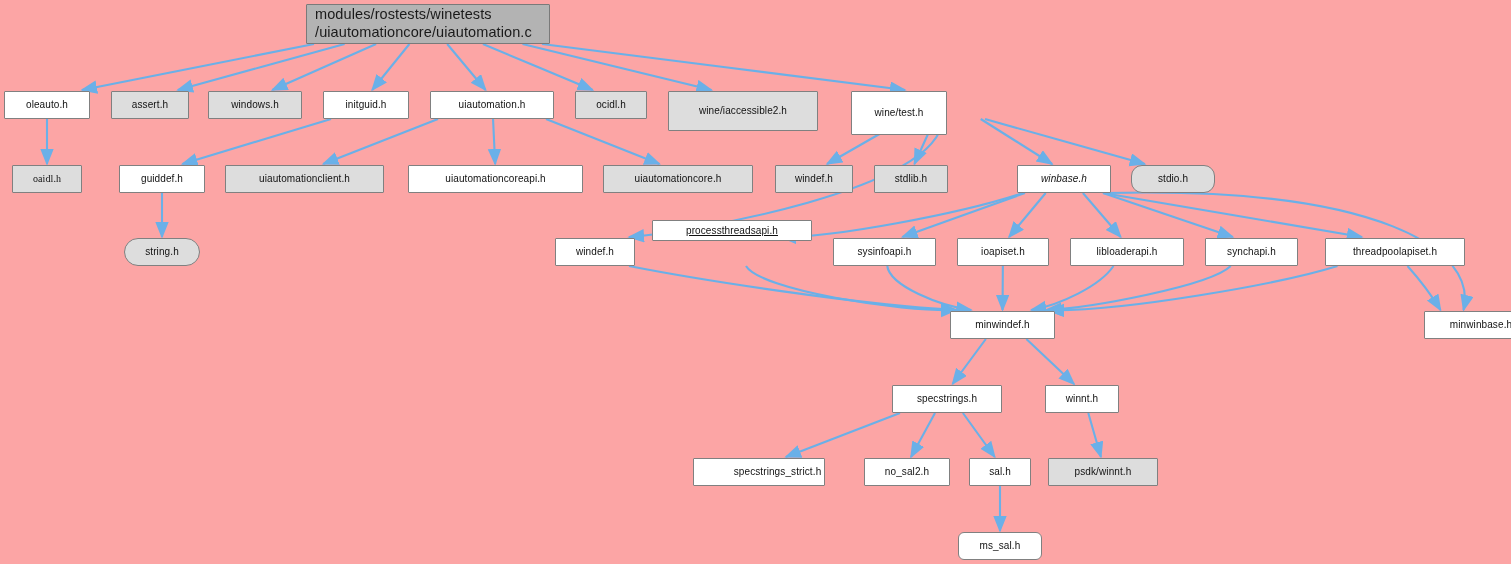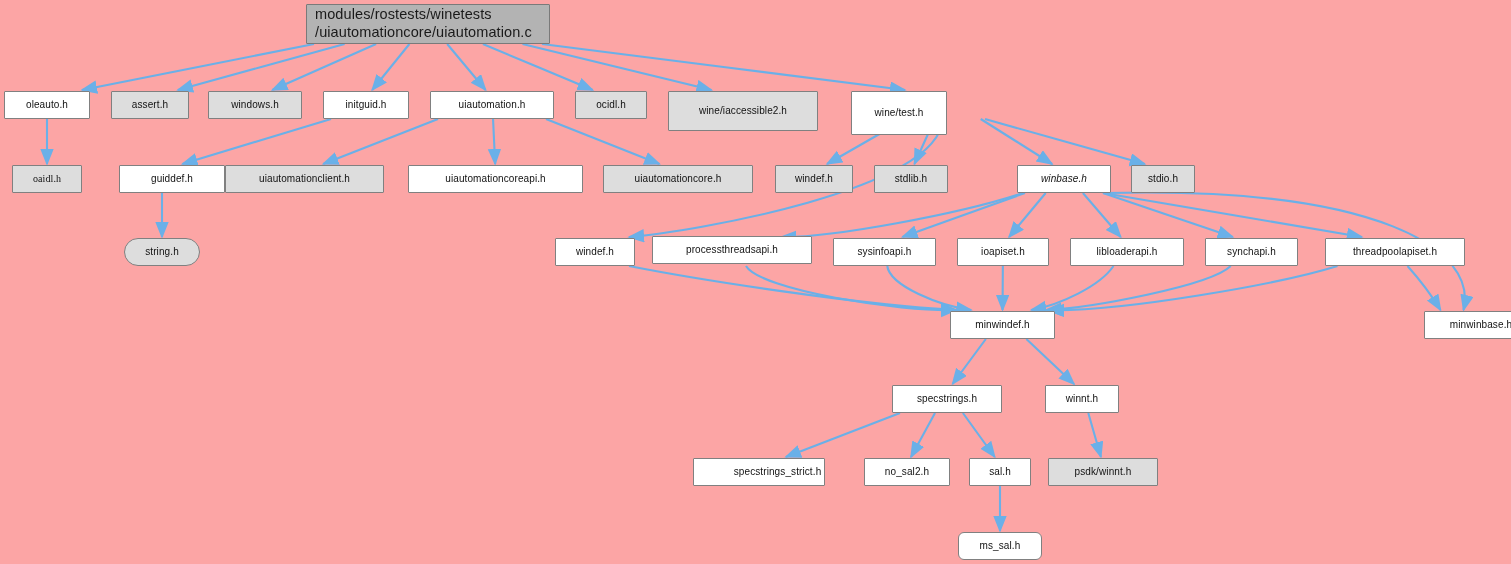--- a/index.html
+++ b/index.html
@@ -103,30 +103,30 @@
 /uiautomationcore/uiautomation.c</div>
       <div class="node white" style="left: 4px; top: 91px; width: 86px; height: 28px;">oleauto.h</div>
       <div class="node grey" style="left: 111px; top: 91px; width: 78px; height: 28px;">assert.h</div>
       <div class="node grey" style="left: 208px; top: 91px; width: 94px; height: 28px;">windows.h</div>
       <div class="node white" style="left: 323px; top: 91px; width: 86px; height: 28px;">initguid.h</div>
       <div class="node white" style="left: 430px; top: 91px; width: 124px; height: 28px;">uiautomation.h</div>
       <div class="node grey" style="left: 575px; top: 91px; width: 72px; height: 28px;">ocidl.h</div>
       <div class="node grey" style="left: 668px; top: 91px; width: 150px; height: 40px;">wine/iaccessible2.h</div>
       <div class="node white" style="left: 851px; top: 91px; width: 96px; height: 44px;">wine/test.h</div>
       <div class="node grey" style="left: 12px; top: 165px; width: 70px; height: 28px; font-family: Liberation Serif, serif;">oaidl.h</div>
-      <div class="node white" style="left: 119px; top: 165px; width: 106px; height: 28px;">guiddef.h</div>
+      <div class="node white" style="left: 119px; top: 165px; width: 86px; height: 28px;">guiddef.h</div>
       <div class="node grey" style="left: 225px; top: 165px; width: 159px; height: 28px;">uiautomationclient.h</div>
       <div class="node white" style="left: 408px; top: 165px; width: 175px; height: 28px;">uiautomationcoreapi.h</div>
       <div class="node grey" style="left: 603px; top: 165px; width: 150px; height: 28px;">uiautomationcore.h</div>
       <div class="node grey" style="left: 775px; top: 165px; width: 78px; height: 28px;">windef.h</div>
       <div class="node grey" style="left: 874px; top: 165px; width: 74px; height: 28px;">stdlib.h</div>
       <div class="node white" style="left: 1017px; top: 165px; width: 94px; height: 28px; font-style: italic;">winbase.h</div>
-      <div class="node grey" style="left: 1131px; top: 165px; width: 64px; height: 28px;">stdio.h</div>
+      <div class="node grey" style="left: 1131px; top: 165px; width: 84px; height: 28px; border-radius: 11px;">stdio.h</div>
       <div class="node white" style="left: 555px; top: 238px; width: 80px; height: 28px;">windef.h</div>
-      <div class="node white" style="left: 652px; top: 236px; width: 160px; height: 28px;">processthreadsapi.h</div>
+      <div class="node white" style="left: 652px; top: 220px; width: 160px; height: 21px; text-decoration: underline;">processthreadsapi.h</div>
       <div class="node white" style="left: 833px; top: 238px; width: 103px; height: 28px;">sysinfoapi.h</div>
       <div class="node white" style="left: 957px; top: 238px; width: 92px; height: 28px;">ioapiset.h</div>
       <div class="node white" style="left: 1070px; top: 238px; width: 114px; height: 28px;">libloaderapi.h</div>
       <div class="node white" style="left: 1205px; top: 238px; width: 93px; height: 28px;">synchapi.h</div>
       <div class="node white" style="left: 1325px; top: 238px; width: 140px; height: 28px;">threadpoolapiset.h</div>
       <div class="node white" style="left: 950px; top: 311px; width: 105px; height: 28px;">minwindef.h</div>
       <div class="node white" style="left: 1392px; top: 311px; width: 114px; height: 28px; margin-left: 32px;">minwinbase.h</div>
       <div class="node white" style="left: 892px; top: 385px; width: 110px; height: 28px;">specstrings.h</div>
       <div class="node white" style="left: 1045px; top: 385px; width: 74px; height: 28px;">winnt.h</div>
       <div class="node white" style="left: 693px; top: 458px; width: 132px; height: 28px; padding-left: 44px;">specstrings_strict.h</div>

